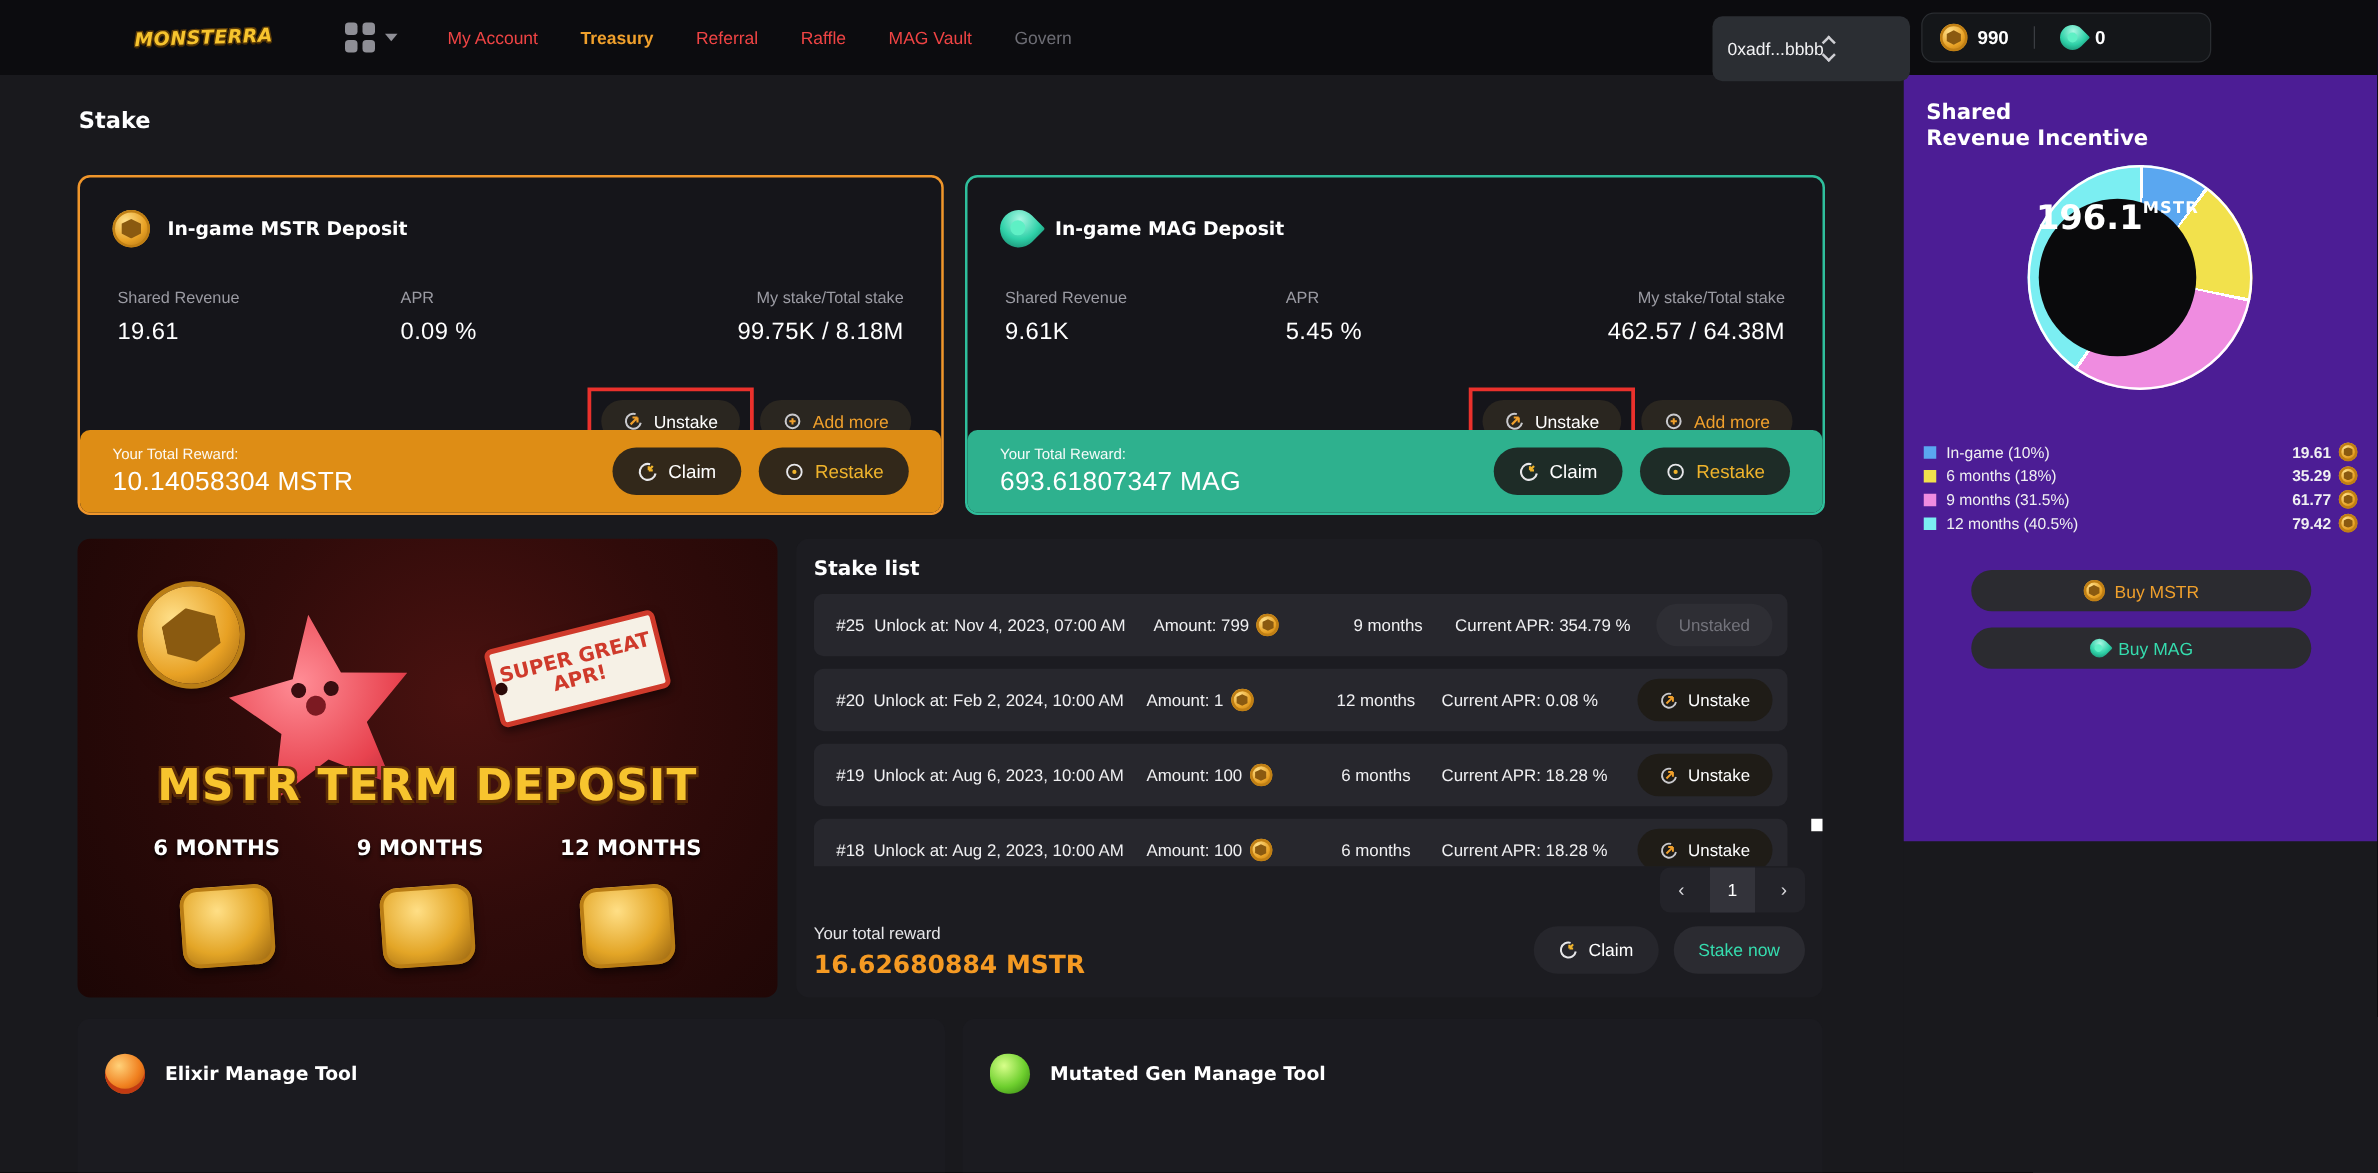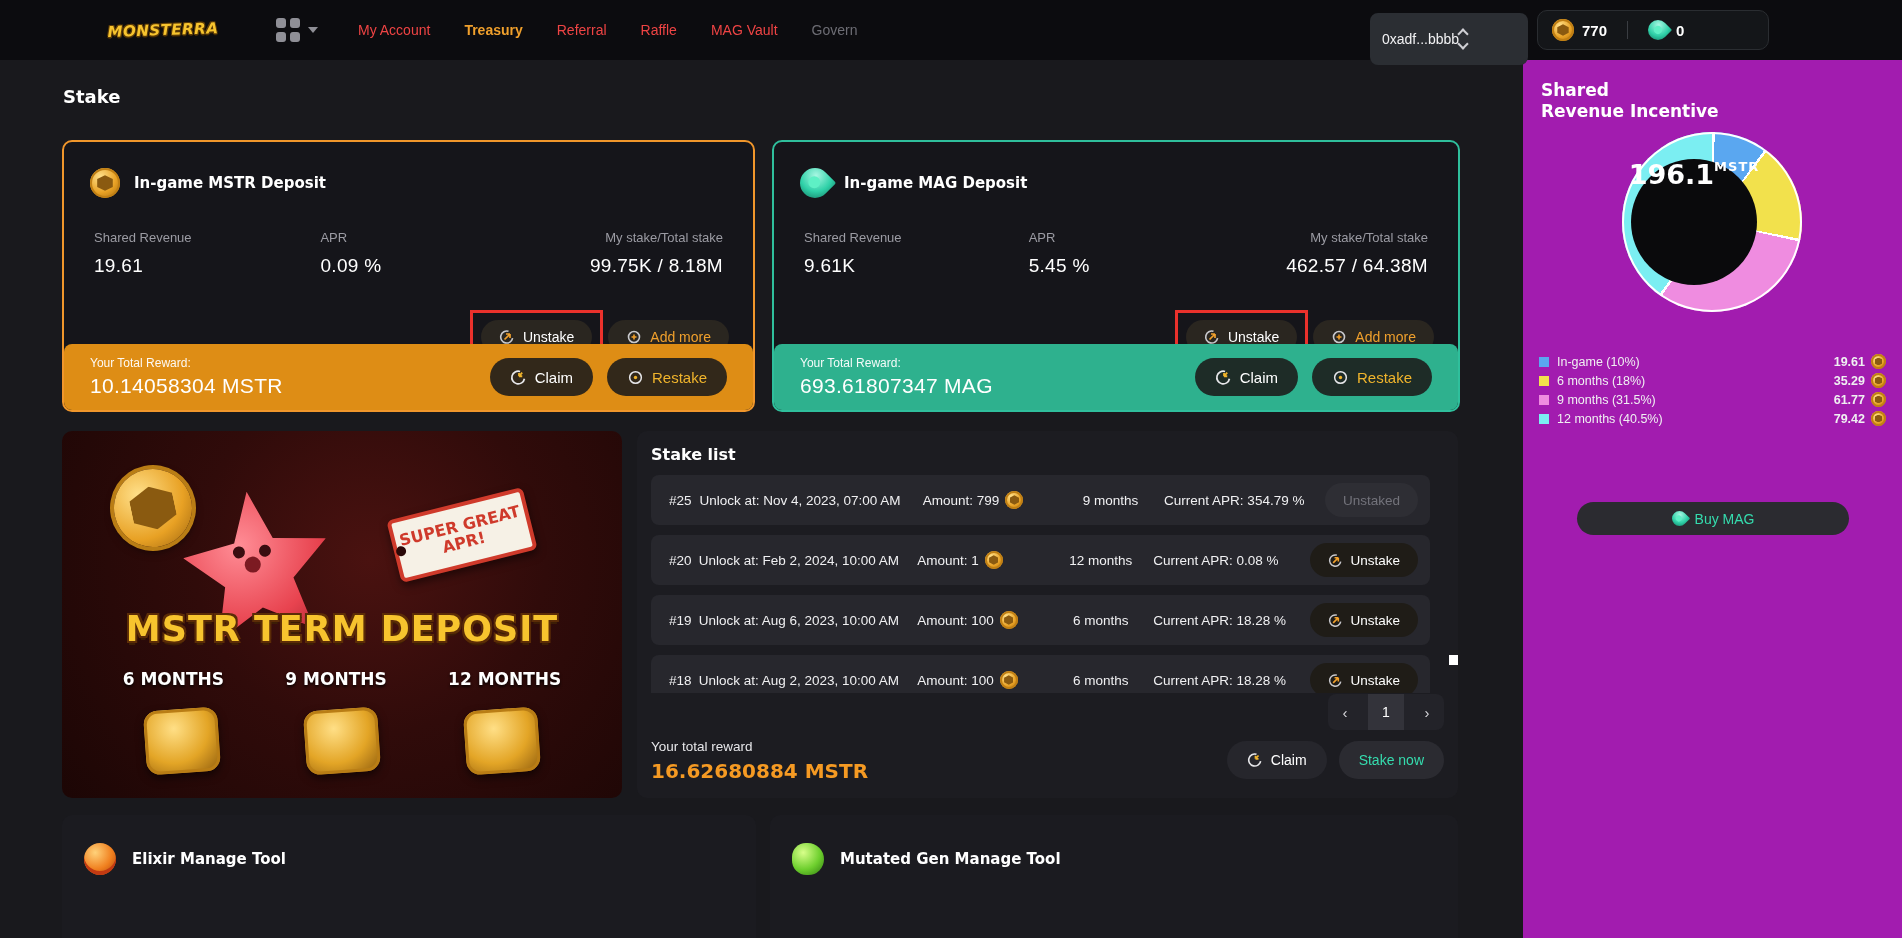--- a/index.html
+++ b/index.html
@@ -133,21 +133,21 @@
   .tool-card { position:absolute; top:755px; height:170px; background:#1b1b20; border-radius:10px; }
   .tool-left { left:62px; width:694px; }
   .tool-right { left:770px; width:688px; }
   .tool-head { position:absolute; left:22px; top:28px; display:flex; align-items:center; gap:16px; }
   .tool-icon { width:32px; height:32px; border-radius:50%; flex:none; }
   .icon-elixir { background:radial-gradient(circle at 35% 30%, #ffd27a, #f07f1e 55%, #a33c0c); box-shadow:inset 0 -4px 0 #c23a12; }
   .icon-gen { background:radial-gradient(circle at 35% 30%, #d8ff8a, #6ecf2e 55%, #2e7a10); border-radius:46% 54% 52% 48%; }
   .tool-title { font-family:"DejaVu Sans",sans-serif; font-size:15px; font-weight:bold; }
 
   
-  .sidebar { position:absolute; left:1523px; top:0; width:379px; height:938px; background:#a21caf; }
+  .sidebar { position:absolute; left:1523px; top:0; width:379px; height:673px; background:#4c1d95; }
   .sb-title { position:absolute; left:18px; top:80px; font-family:"DejaVu Sans",sans-serif; font-size:17px; font-weight:bold; line-height:21px; }
   .donut { position:absolute; left:99px; top:132px; width:180px; height:180px; border-radius:50%; }
   .donut-hole { position:absolute; left:9px; top:27px; width:126px; height:126px; border-radius:50%; background:#0a0a0c;
                 display:flex; flex-direction:row; align-items:flex-start; justify-content:center; }
   .donut-val { font-family:"DejaVu Sans",sans-serif; font-size:27px; font-weight:bold; }
   .donut-unit { font-family:"DejaVu Sans",sans-serif; font-size:13px; font-weight:bold; letter-spacing:1px; }
   .legend { position:absolute; left:16px; right:16px; top:352px; }
   .legend-row { display:flex; align-items:center; height:19px; font-size:12.5px; color:#f0f0f2; }
   .legend-sq { width:10px; height:10px; margin-right:8px; flex:none; }
   .legend-label { flex:1; }
@@ -185,21 +185,21 @@
     </div>
     <div class="wallet-pill">
       <span class="wallet-addr">0xadf...bbbb</span>
       <span class="updown">
           <i class="up"></i>
           <i class="down"></i>
         </span>
     </div>
     <div class="balance-pill">
       <span class="coin coin-mstr" style="width:22px;height:22px;"></span>
-      <span class="balance-val">770</span>
+      <span class="balance-val">990</span>
       <span class="balance-div"></span>
       <span class="drop-mag" style="width:20px;height:20px;display:inline-block;position:relative;"></span>
       <span class="balance-val">0</span>
     </div>
   </div>
 
   <div class="main">
     <div class="page-title">Stake</div>
 
     <div class="stake-card card-mstr">
@@ -494,19 +494,23 @@
         <span class="legend-val">61.77</span>
         <span class="coin coin-mstr" style="width:15px;height:15px;"></span>
       </div>
       <div class="legend-row">
         <span class="legend-sq" style="background: rgb(123, 238, 242);"></span>
         <span class="legend-label">12 months (40.5%)</span>
         <span class="legend-val">79.42</span>
         <span class="coin coin-mstr" style="width:15px;height:15px;"></span>
       </div>
     </div>
+    <button class="buy-btn buy-mstr">
+      <span class="coin coin-mstr" style="width:17px;height:17px;"></span>
+      <span>Buy MSTR</span>
+    </button>
     <button class="buy-btn buy-mag">
       <span class="drop-mag" style="width:15px;height:15px;display:inline-block;position:relative;"></span>
       <span>Buy MAG</span>
     </button>
   </div>
 
 </div>
 
 </body></html>

